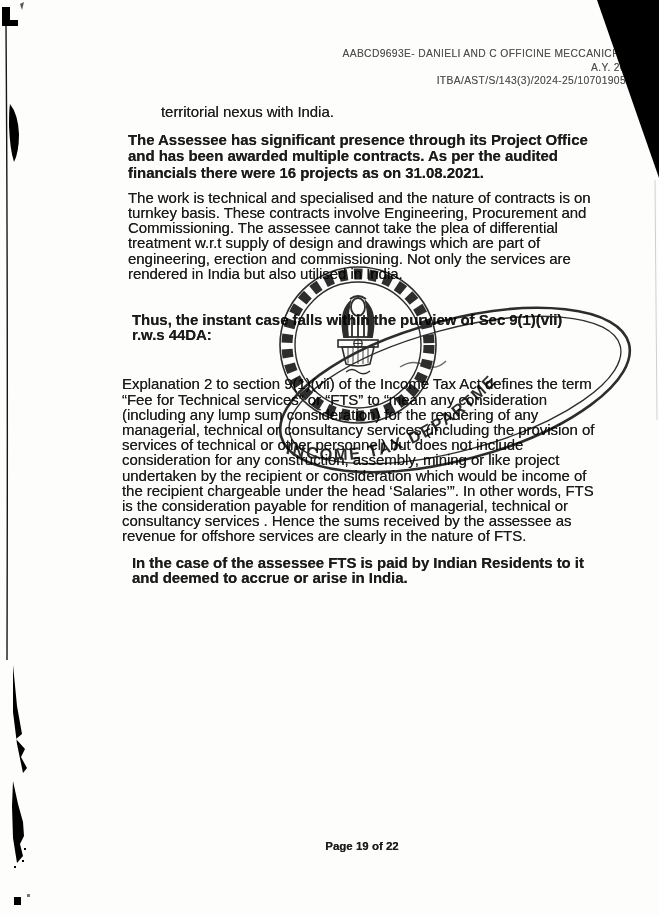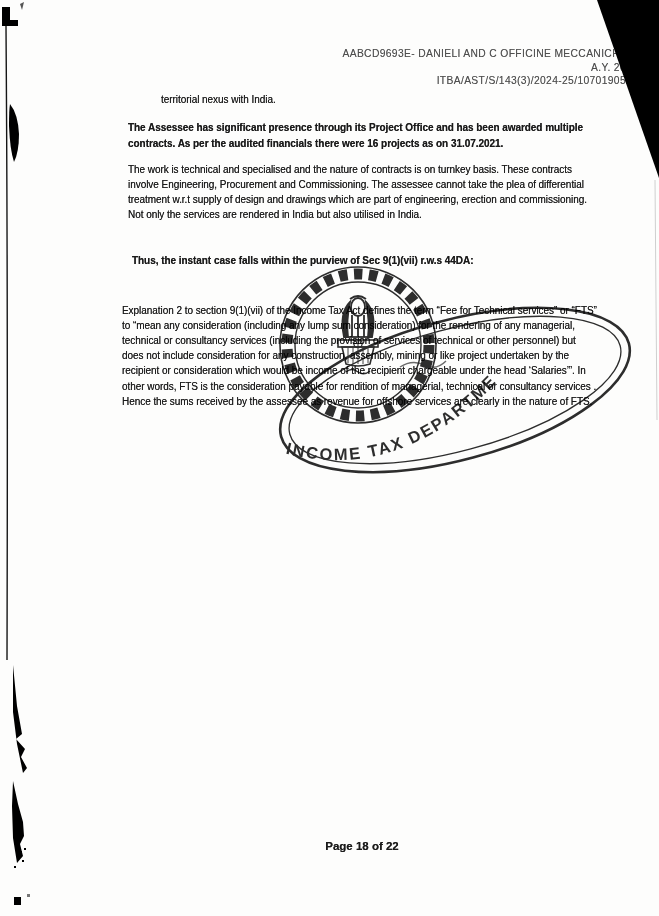--- a/index.html
+++ b/index.html
@@ -12,22 +12,22 @@
   
   .header {
     position:absolute; top:47px; right:11px; z-index:2;
     text-align:right; font-size:10.3px; line-height:13.5px;
     color:#4f4f4f; letter-spacing:.35px;
     text-shadow:0 0 .4px rgba(80,80,80,.55);
   }
   .header div { white-space:nowrap; }
   
   .content {
-    position:absolute; top:92px; left:128px; width:470px; z-index:1;
-    font-size:10px; line-height:15.2px; letter-spacing:-.05px;
+    position:absolute; top:104px; left:128px; width:470px; z-index:1;
+    font-size:15px; line-height:15.2px; letter-spacing:-.05px;
     text-shadow:0 0 .35px rgba(25,25,25,.8);
   }
   .content p { margin:0; }
   .p-territorial { margin-left:33px !important; margin-bottom:13px !important; }
   .p-assessee   { line-height:16.2px; margin-bottom:9px !important; }
   .p-work       { margin-bottom:31px !important; }
   .p-thus       { padding-left:4px; margin-bottom:34px !important; }
   .p-expl       { margin-left:-6px !important; margin-bottom:11px !important; }
   .p-asper      { margin-bottom:11px !important; }
   .p-wg         { margin-bottom:6px !important; }
@@ -56,24 +56,25 @@
 <div class="page">
 
   <div class="header">
     <div>AABCD9693E- DANIELI AND C OFFICINE MECCANICHE S P</div>
     <div>A.Y. 2021-2</div>
     <div>ITBA/AST/S/143(3)/2024-25/1070190520(1</div>
   </div>
 
   <div class="content">
     <p class="p-territorial">territorial nexus with India.</p>
-    <p class="p-assessee b">The Assessee has significant presence through its Project Office and has been awarded multiple contracts. As per the audited financials there were 16 projects as on 31.07.2021.</p>
+    <p class="p-assessee b">The Assessee has significant presence through its Project Office and has been awarded multiple contracts. As per the audited financials there were 16 projects as on 31.08.2021.</p>
     <p class="p-work">The work is technical and specialised and the nature of contracts is on turnkey basis. These contracts involve Engineering, Procurement and Commissioning. The assessee cannot take the plea of differential treatment w.r.t supply of design and drawings which are part of engineering, erection and commissioning. Not only the services are rendered in India but also utilised in India.</p>
     <p class="p-thus b">Thus, the instant case falls within the purview of Sec 9(1)(vii) r.w.s 44DA:</p>
     <p class="p-expl">Explanation 2 to section 9(1)(vii) of the Income Tax Act defines the term “Fee for Technical services” or “FTS” to “mean any consideration (including any lump sum consideration) for the rendering of any managerial, technical or consultancy services (including the provision of services of technical or other personnel) but does not include consideration for any construction, assembly, mining or like project undertaken by the recipient or consideration which would be income of the recipient chargeable under the head ‘Salaries’”. In other words, FTS is the consideration payable for rendition of managerial, technical or consultancy services . Hence the sums received by the assessee as revenue for offshore services are clearly in the nature of FTS.</p>
+    <p class="p-incase b">In the case of the assessee FTS is paid by Indian Residents to it and deemed to accrue or arise in India.</p>
   </div>
 
   <svg class="stamp-svg" width="410" height="245" viewBox="0 0 410 245">
     <g stroke="#101010" fill="none" opacity="0.88">
 
       <g>
         <circle cx="108" cy="90" r="78" stroke-width="1.6"></circle>
         <circle cx="108" cy="90" r="71" stroke-width="11" stroke-dasharray="8.5 6.5"></circle>
         <circle cx="108" cy="90" r="63" stroke-width="1.4"></circle>
       </g>
@@ -133,15 +134,15 @@
         <rect x="14" y="866" width="2" height="2"></rect>
       </g>
 
       <g>
         <rect x="14" y="897" width="7" height="8"></rect>
         <rect x="27" y="894" width="3" height="3" fill="#777"></rect>
       </g>
     </g>
   </svg>
 
-  <div class="footer">Page 18 of 22</div>
+  <div class="footer">Page 19 of 22</div>
 
 </div>
 
 </body></html>

